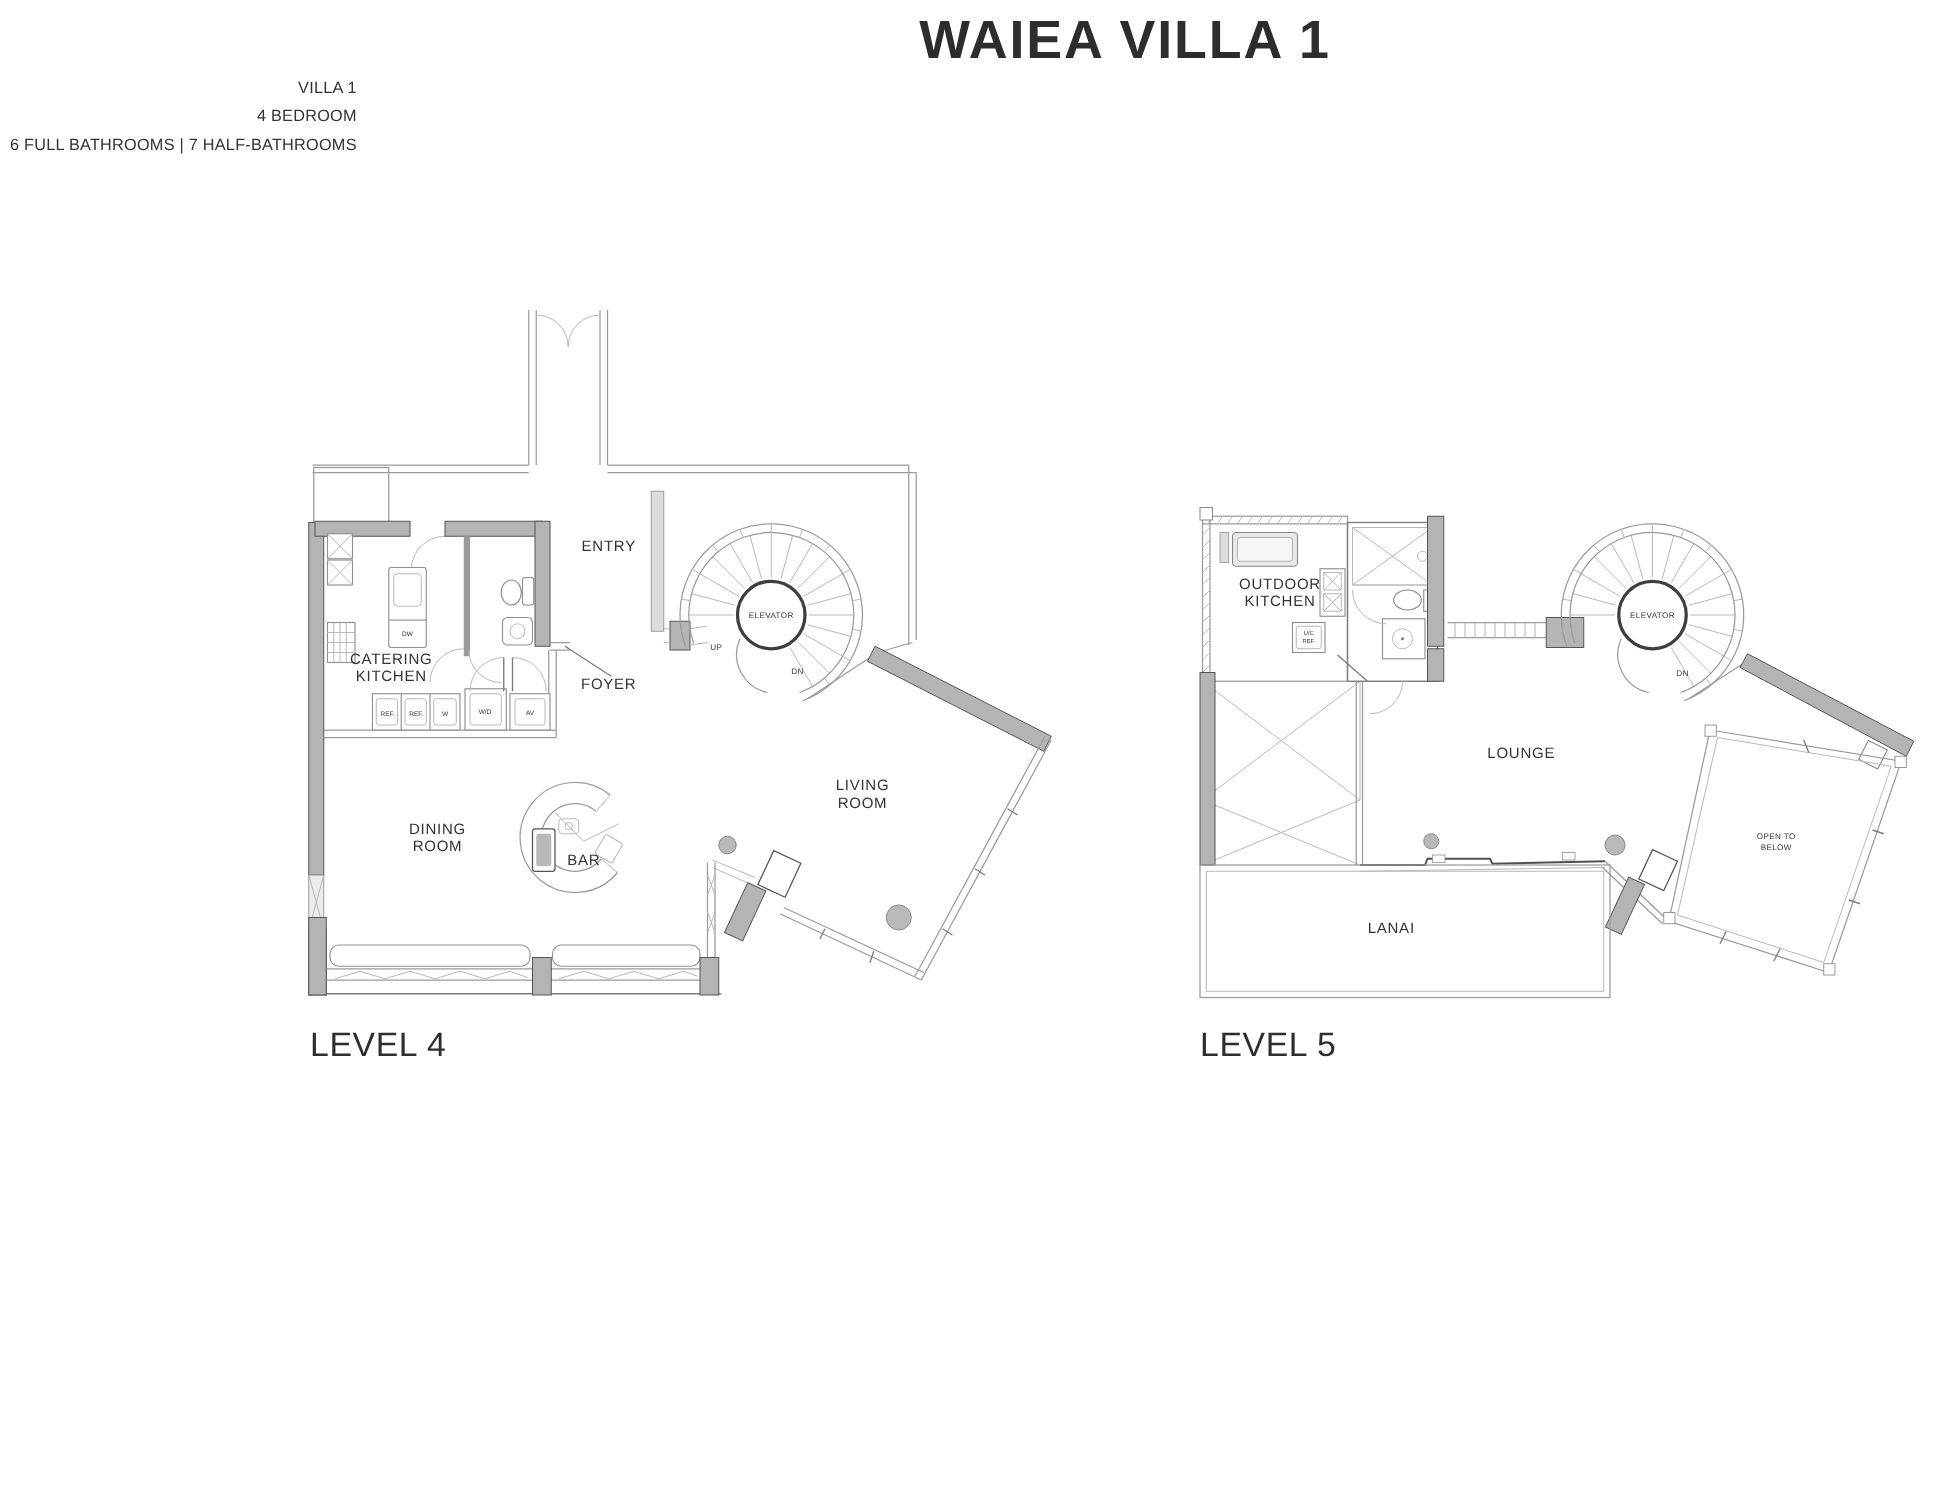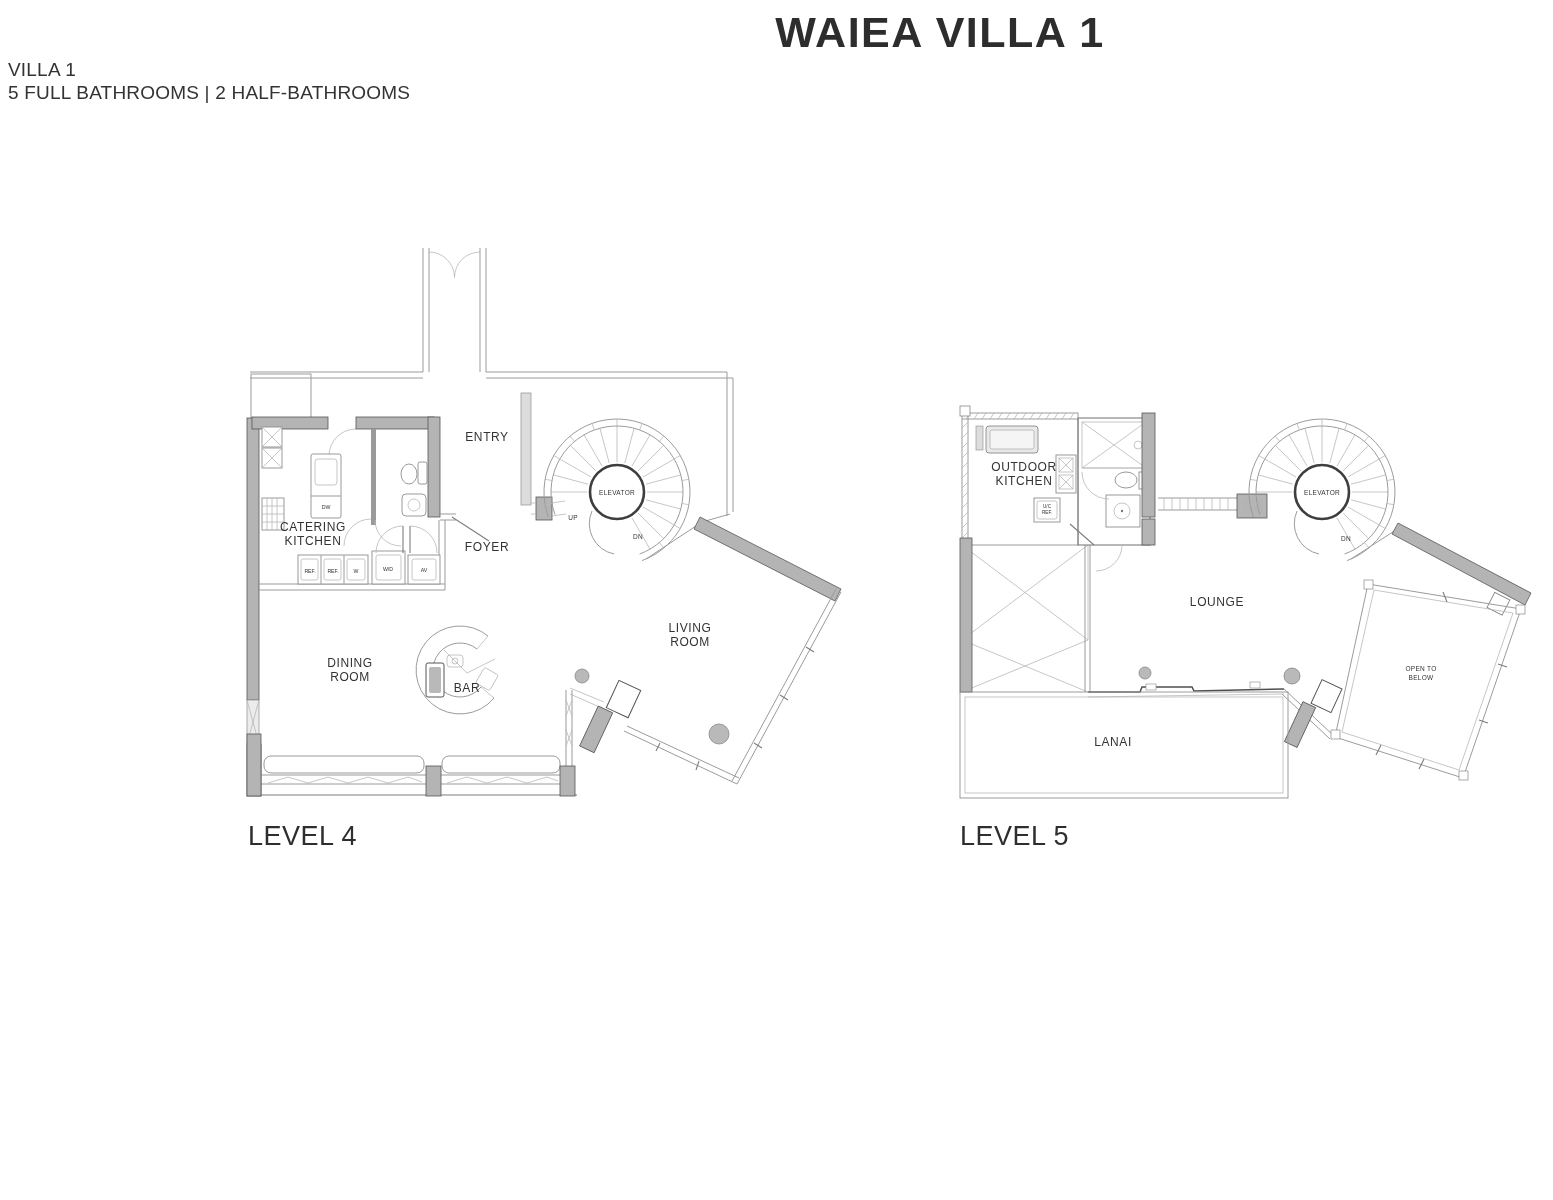--- a/index.html
+++ b/index.html
@@ -1,19 +1,19 @@
 <!DOCTYPE html>
 <html><head>
 <meta charset="utf-8">
 <style>
   html,body{margin:0;padding:0;background:#fff;}
   body{width:1553px;height:1200px;position:relative;font-family:"Liberation Sans",sans-serif;overflow:hidden;}
   .page-title{position:absolute;left:900px;top:8px;transform:translateX(-50%);
-    font-size:43px;font-weight:bold;letter-spacing:1.5px;color:#2d2d2d;white-space:nowrap;margin-left:40px;}
-  .summary{position:absolute;left:8px;top:58px;font-size:19px;color:#333;line-height:23px;letter-spacing:.2px;}
+    font-size:43px;font-weight:bold;letter-spacing:1.5px;color:#2d2d2d;white-space:nowrap;}
+  .summary{position:absolute;left:8px;top:58px;font-size:13px;color:#333;line-height:23px;letter-spacing:.2px;text-align:right;}
   svg{position:absolute;left:0;top:0;}
   svg text{font-family:"Liberation Sans",sans-serif;fill:#333;}
   .room{font-size:12px;letter-spacing:.6px;}
   .tiny{font-size:6.5px;letter-spacing:.3px;}
   .mini{font-size:5.2px;}
   .micro{font-size:4.6px;}
   .lvl{font-size:27px;letter-spacing:.5px;fill:#2e2e2e;}
   .ln{stroke:#9b9b9b;stroke-width:1;fill:none;}
   .ln2{stroke:#7d7d7d;stroke-width:1.1;fill:none;}
   .thin{stroke:#b8b8b8;stroke-width:.8;fill:none;}
@@ -23,21 +23,22 @@
   .col{fill:#b9b9b9;stroke:#888;stroke-width:.8;}
   .glass{fill:#dcdcdc;stroke:#9b9b9b;stroke-width:.8;}
 </style>
 </head>
 <body>
 
 <div class="page-title">WAIEA VILLA 1</div>
 
 <div class="summary">
   <div>VILLA 1</div>
-  <div>5 FULL BATHROOMS | 2 HALF-BATHROOMS</div>
+  <div>4 BEDROOM</div>
+  <div>6 FULL BATHROOMS | 7 HALF-BATHROOMS</div>
 </div>
 
 <svg width="1553" height="1200" viewBox="0 0 1553 1200" xmlns="http://www.w3.org/2000/svg" xmlns:xlink="http://www.w3.org/1999/xlink">
   <defs>
     <g id="spiral-stair">
 
       <path class="thin" d="M587,492 L551,492 M588,484.2 L553.2,474.9 M591,477 L559.8,459 M595.8,470.8 L570.3,445.3 M602,466 L584,434.8 M609.2,463 L599.9,428.2 M617,462 L617,426 M624.8,463 L634.1,428.2 M632,466 L650,434.8 M638.2,470.8 L663.7,445.3 M643,477 L674.2,459 M646,484.2 L680.8,474.9 M647,492 L683,492 M646,499.8 L680.8,509.1 M643,507 L674.2,525 M638.2,513.2 L663.7,538.7 M632,518 L650,549.2"></path>
 
       <path class="ln" d="M548.4,517 A73,73 0 1 1 642,560.6"></path>
       <path class="ln" d="M555,514.6 A66,66 0 1 1 639.6,554"></path>

